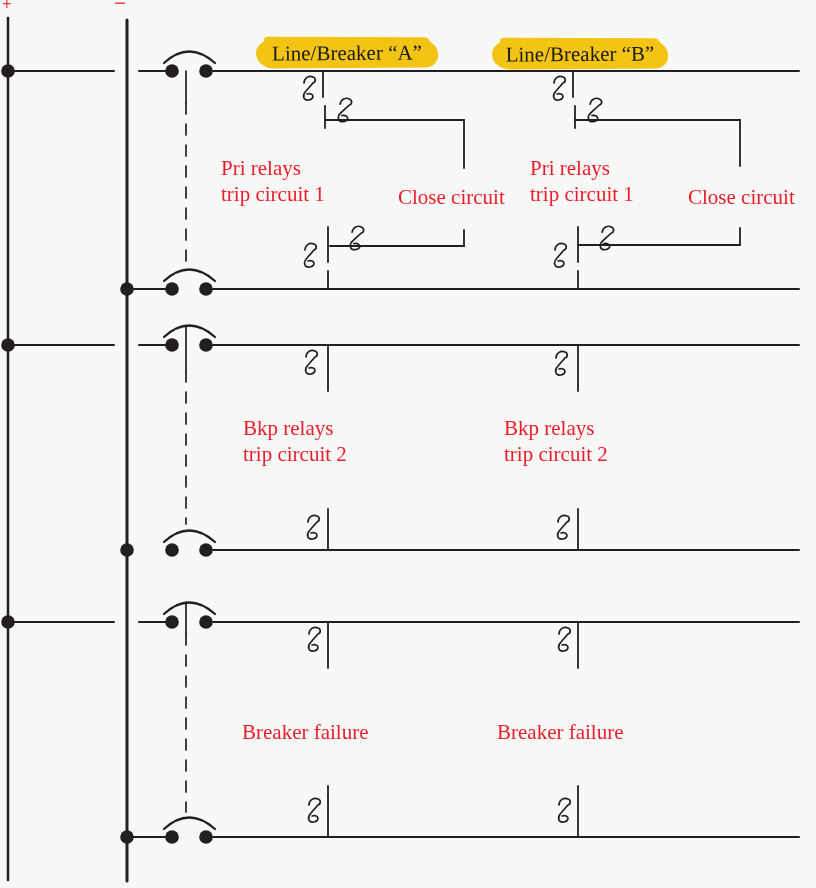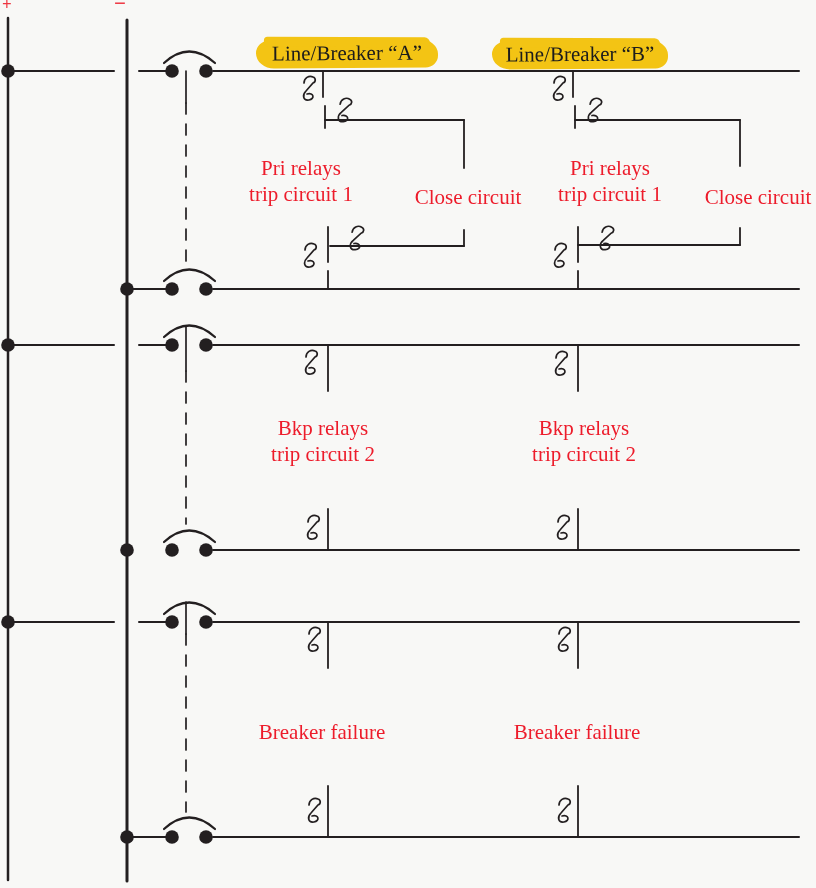--- a/index.html
+++ b/index.html
@@ -2,21 +2,21 @@
 <html><head>
 <meta charset="utf-8">
 <style>
   html,body { margin:0; padding:0; background:#e9e9e7; }
   .stage {
     position:relative; width:816px; height:888px;
     background:#f8f8f6; overflow:hidden;
     font-family:"Liberation Serif","DejaVu Serif",serif;
   }
   .stage svg { position:absolute; left:0; top:0; }
-  .txt { position:absolute; color:#ed1c2b; font-size:21px; text-align:center; line-height:26px; white-space:nowrap; }
+  .txt { position:absolute; color:#ed1c2b; font-size:21px; line-height:26px; white-space:nowrap; }
   .busmark { position:absolute; color:#ee3540; font-weight:bold; }
   .pill {
     position:absolute; height:28px; line-height:27px;
     background:#f3c414; color:#1c1c1c; font-size:21px; text-align:center;
     border-radius:15px 19px 14px 20px / 14px 16px 13px 17px;
     transform:rotate(-0.4deg);
   }
   .pill::before {
     content:""; position:absolute; left:8px; right:8px; top:-3px; height:10px;
     background:#f3c414; border-radius:8px 12px 10px 9px; transform:rotate(0.6deg);

